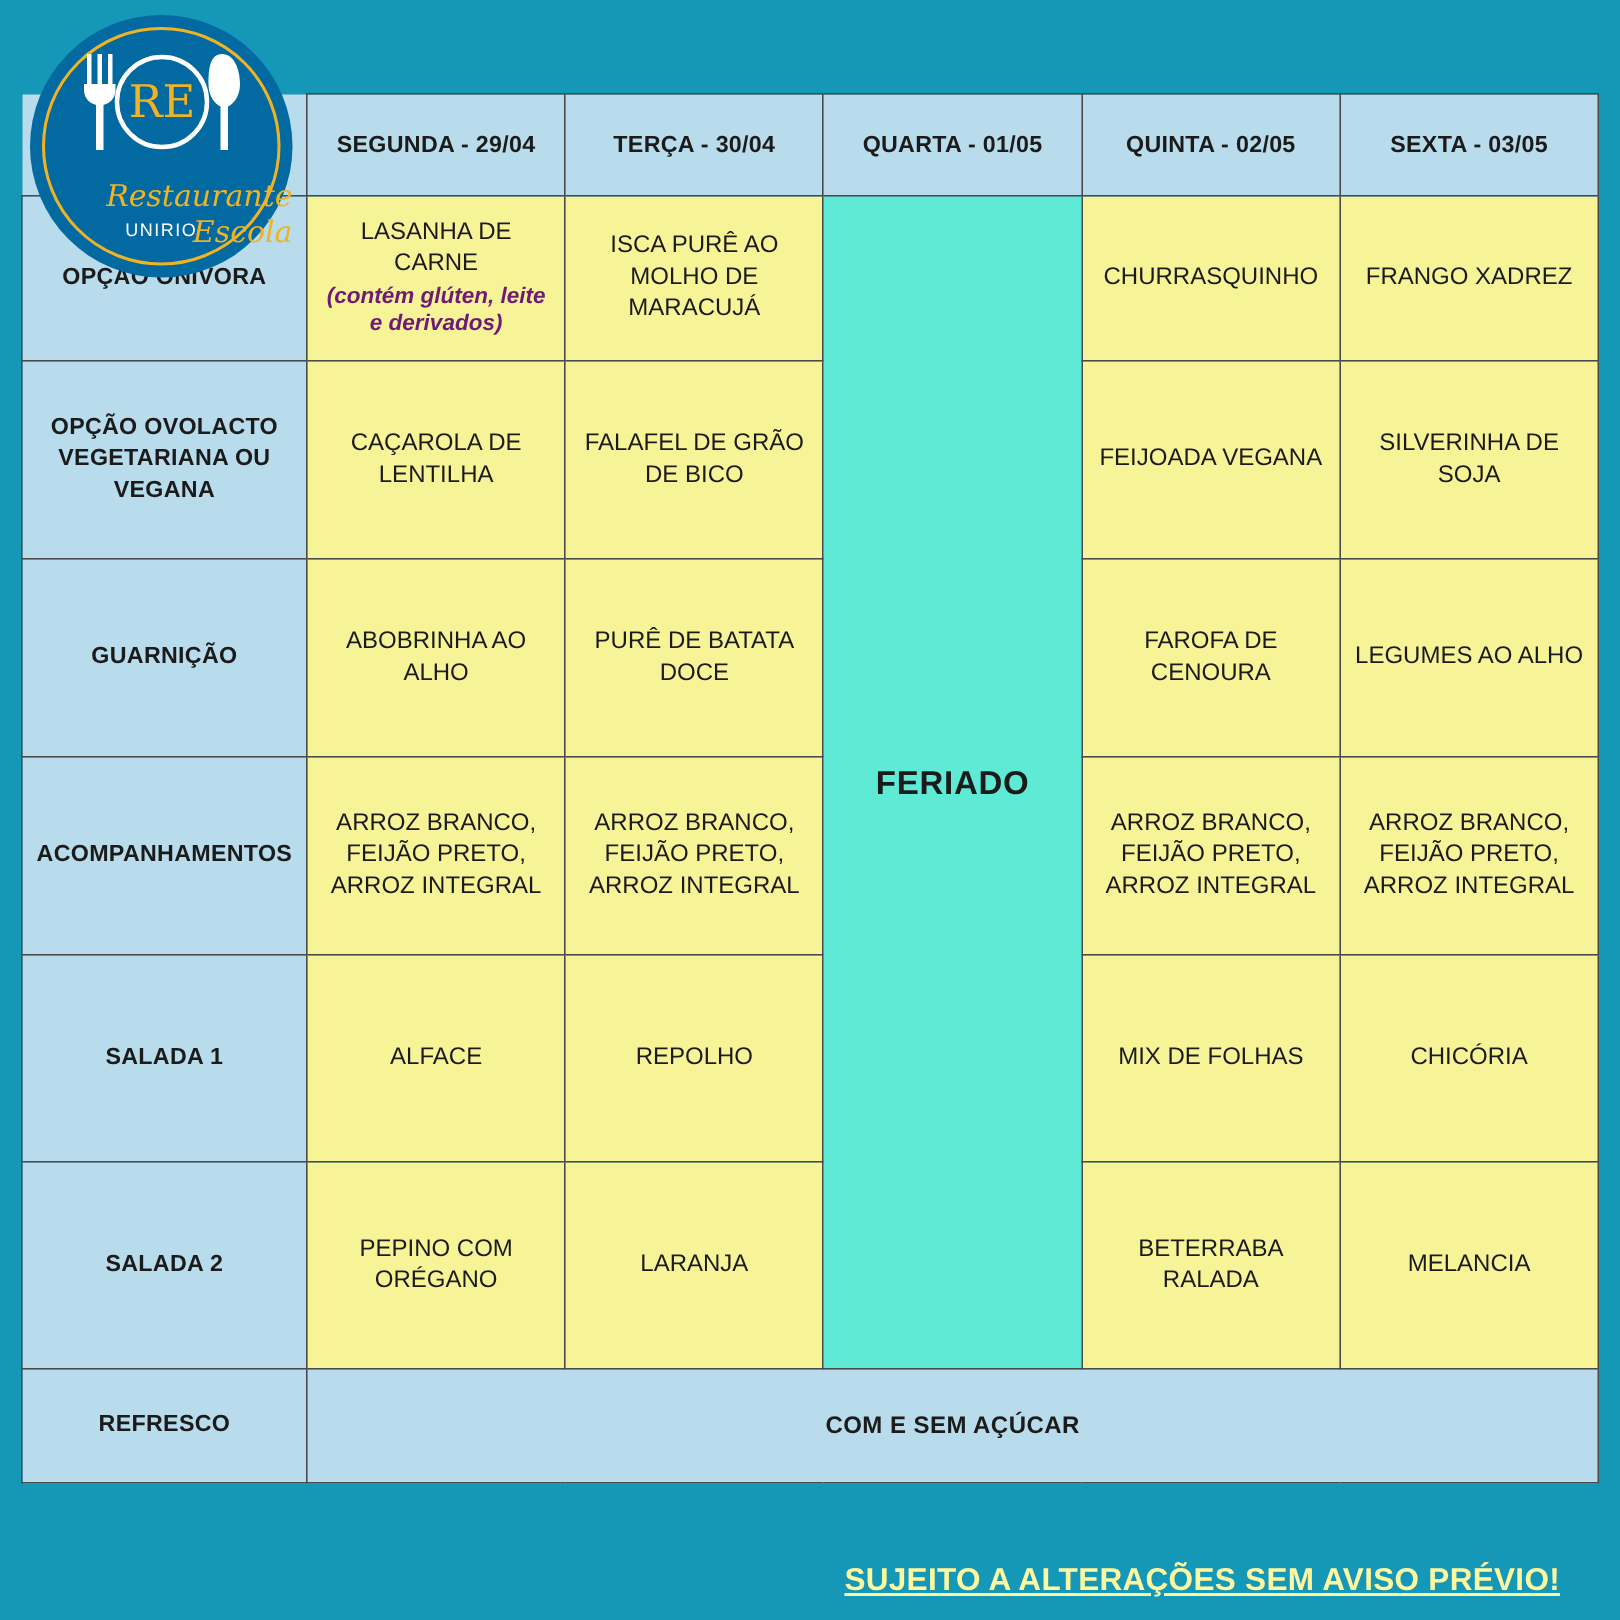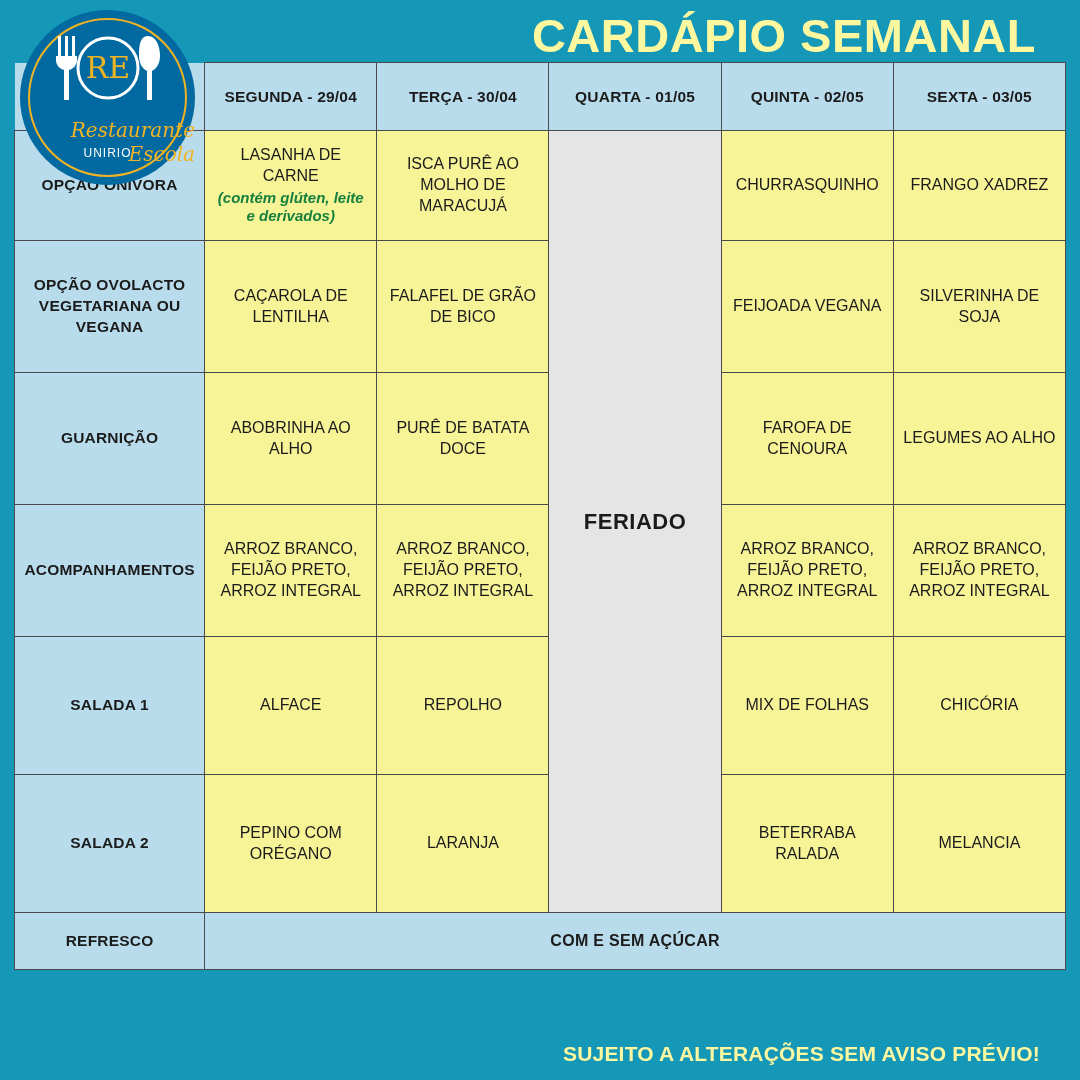--- a/index.html
+++ b/index.html
@@ -115,67 +115,65 @@
     font-weight: bold;
     letter-spacing: 0.2px;
     line-height: 1.35;
   }
   td.cell {
     background: #f7f498;
     font-size: 16px;
     line-height: 1.3;
   }
   td.holiday {
-    background: #e5e5e5;
+    background: #5eead4;
     font-size: 22px;
     font-weight: bold;
     letter-spacing: 0.5px;
   }
   td.refresco-cell {
     background: #b8dceb;
     font-size: 16px;
     font-weight: bold;
     letter-spacing: 0.3px;
   }
   .note {
     display: block;
-    color: #15803d;
+    color: #701a75;
     font-style: italic;
     font-weight: bold;
     font-size: 15px;
     line-height: 1.25;
     margin-top: 2px;
   }
   .r1 { height: 110px; }
   .r2 { height: 132px; padding-left: 18px; }
   .r3 { height: 132px; margin-left: 28px; }
   .r4 { height: 132px; }
   .r5 { height: 138px; }
   .r6 { height: 138px; }
-  .r7 { height: 57px; }
+  .r7 { height: 76px; }
 
   
   .footer-note {
     position: absolute;
     right: 40px; bottom: 14px;
     color: #fdf8a0;
     font-size: 21px;
     font-weight: bold;
     letter-spacing: 0.2px;
     white-space: nowrap;
+    text-decoration: underline;
   }
 </style>
 </head>
 <body>
 
 <div id="page">
 
-  <div class="header">
-    <div class="header-title">CARDÁPIO SEMANAL</div>
-  </div>
 
   <div class="logo">
     <div class="logo-inner-ring"></div>
     <div class="logo-art">
       <svg width="120" height="74" viewBox="0 0 120 74" aria-hidden="true">
 
         <g fill="#ffffff">
           <rect x="10" y="4" width="3" height="20"></rect>
           <rect x="17" y="4" width="3" height="20"></rect>
           <rect x="24" y="4" width="3" height="20"></rect>

